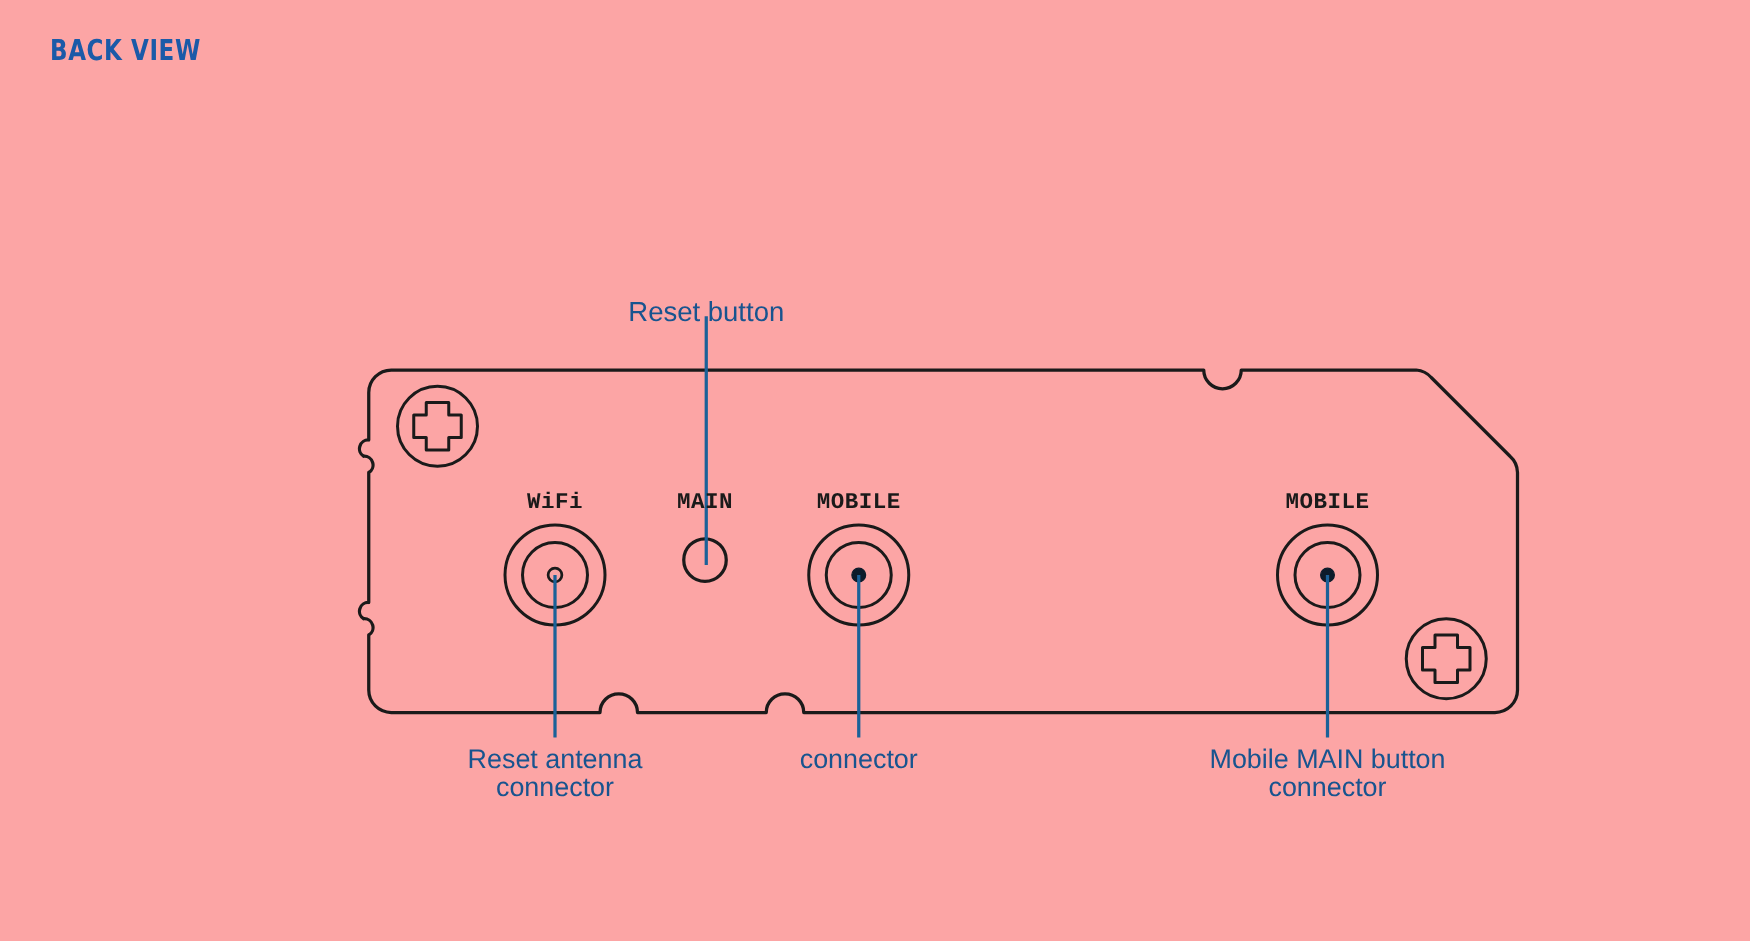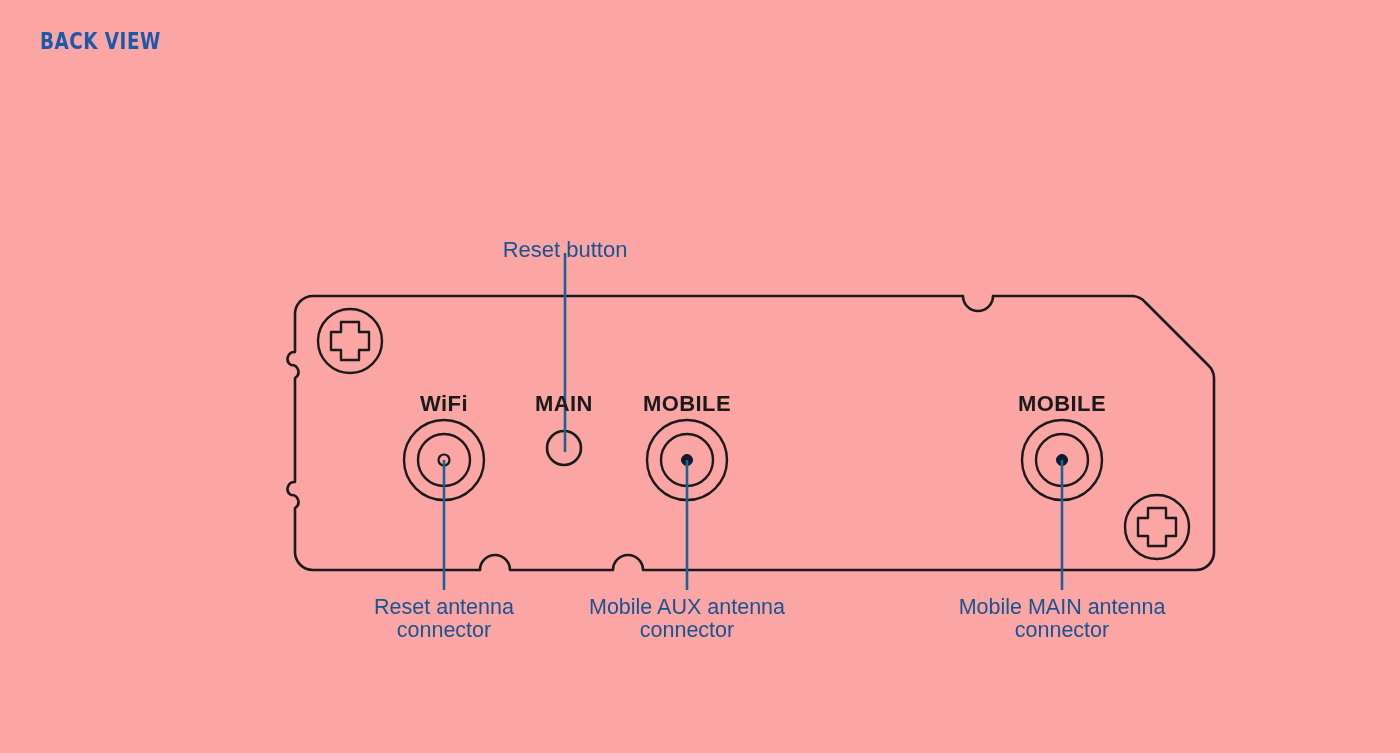--- a/index.html
+++ b/index.html
@@ -59,22 +59,22 @@
     transform: translateX(-50%);
   }
   .callout.top {
     font-size: 22px;
   }
 
   
   .port-label {
     position: absolute;
     color: #1a1a1a;
-    font-family: Liberation Sans, sans-serif;
-    font-size: 22px;
+    font-family: Liberation Mono, monospace;
+    font-size: 18px;
     font-weight: bold;
     letter-spacing: 0.4px;
     white-space: nowrap;
     transform: translateX(-50%);
     line-height: 1;
   }
 </style>
 </head>
 <body>
 
@@ -167,22 +167,21 @@
   <div class="callout top" style="left:565px; top:219px;margin-top:20px;">
     <div>Reset button</div>
   </div>
 
   <div class="callout" style="left:444px; top:596px;">
     <div>Reset antenna</div>
     <div>connector</div>
   </div>
 
   <div class="callout" style="left:687px; top:596px;">
-    <div>Mobile AUX antenna</div>
     <div>connector</div>
   </div>
 
   <div class="callout" style="left:1062px; top:596px;">
-    <div>Mobile MAIN antenna</div>
+    <div>Mobile MAIN button</div>
     <div>connector</div>
   </div>
 
 </div>
 
 </body></html>

